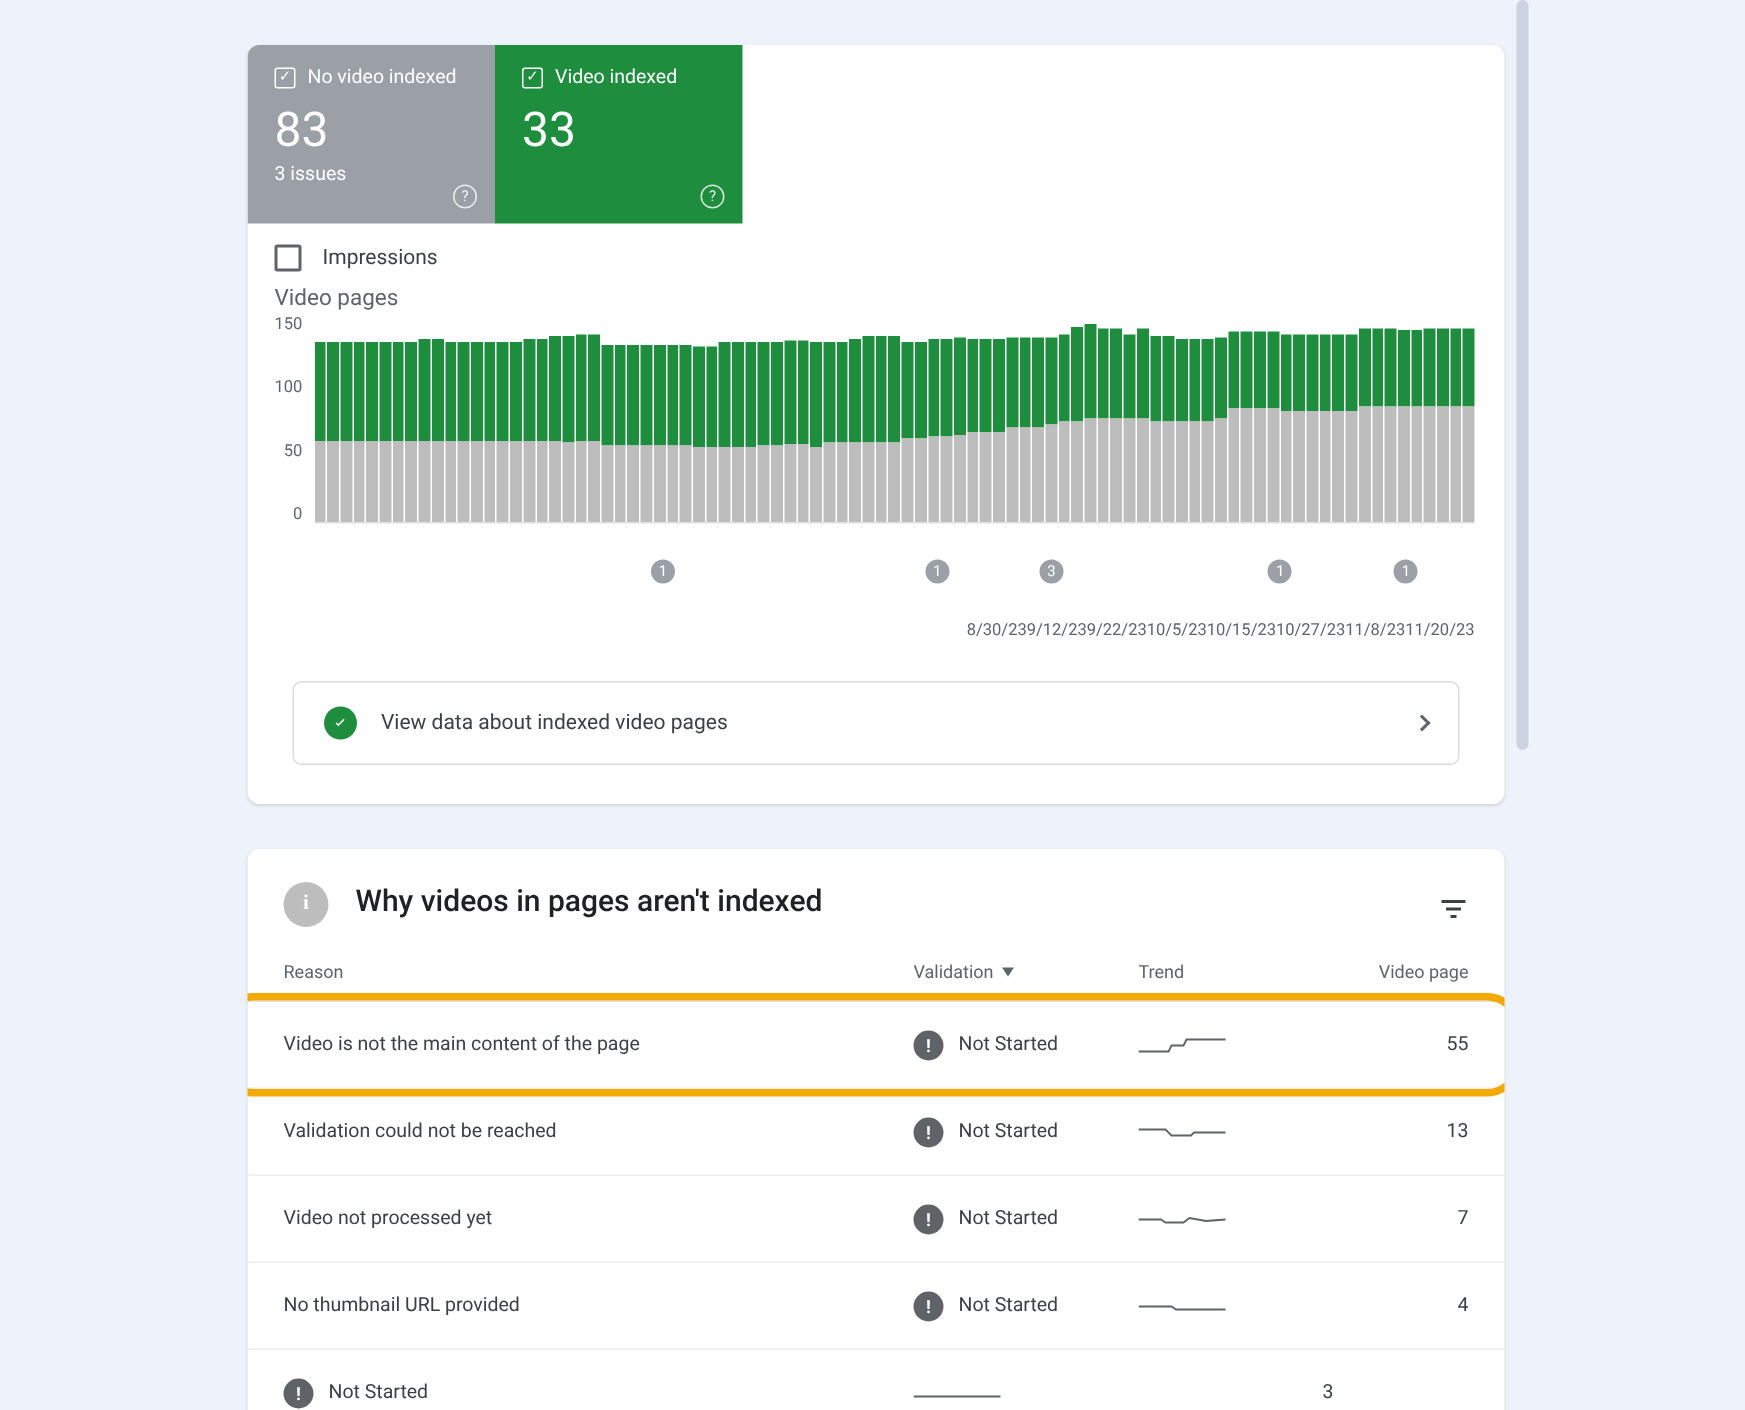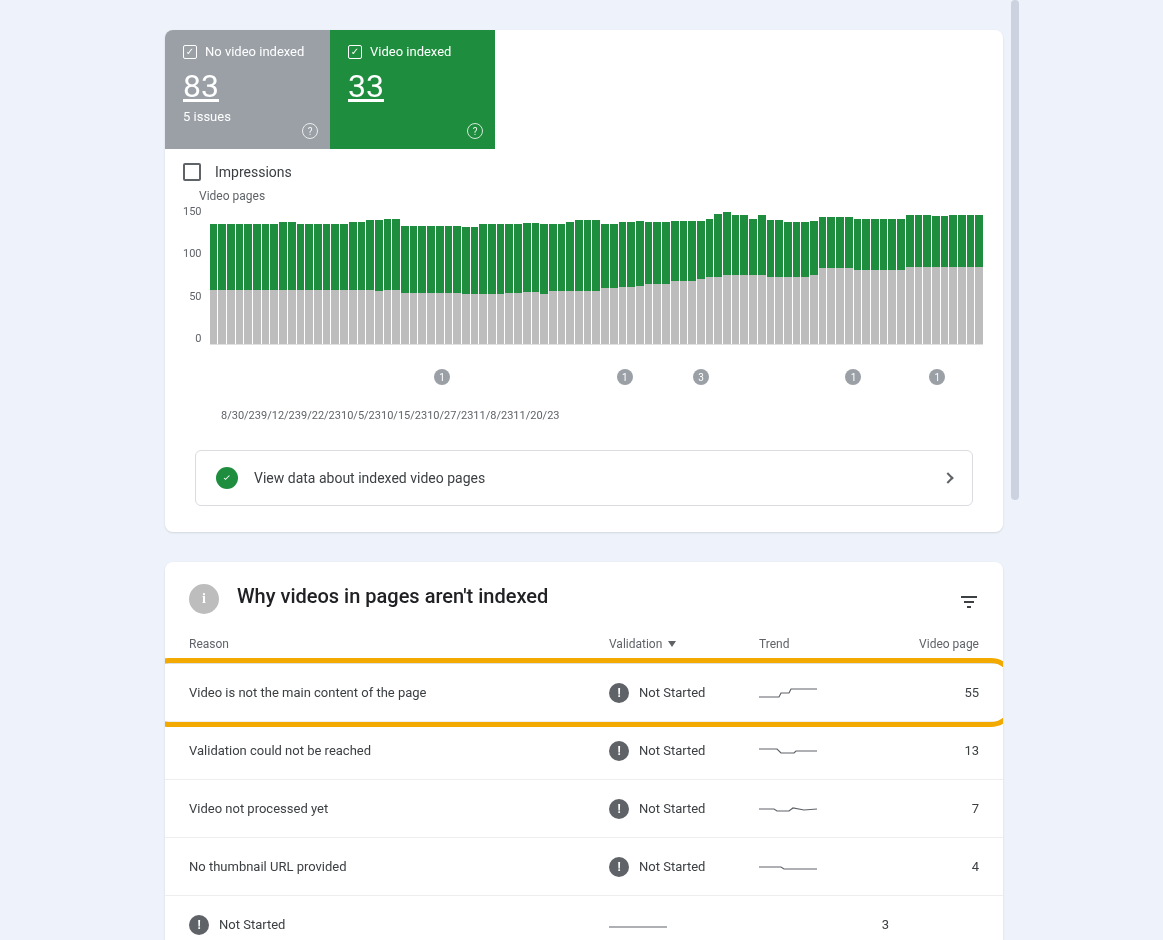--- a/index.html
+++ b/index.html
@@ -36,40 +36,40 @@
     display: flex;
     align-items: center;
     gap: 8px;
     font-size: 13px;
   }
   .tile-head .chk {
     width: 14px; height: 14px; border: 1.5px solid #fff; border-radius: 2px;
     display: inline-flex; align-items: center; justify-content: center;
     font-size: 10px; line-height: 1;
   }
-  .tile-count { font-size: 32px; font-weight: 400; margin-top: 8px; text-decoration: underline; }
+  .tile-count { font-size: 32px; font-weight: 400; margin-top: 8px; }
   .tile-sub { font-size: 13px; margin-top: 4px; }
   .tile-help {
     position: absolute; right: 12px; bottom: 10px;
     width: 16px; height: 16px; border: 1.5px solid rgba(255,255,255,.8); border-radius: 50%;
     display: flex; align-items: center; justify-content: center;
     font-size: 10px; color: rgba(255,255,255,.9);
   }
   
   .impressions-row {
     display: flex; align-items: center; gap: 14px;
     padding: 14px 18px 8px 18px;
     font-size: 14px; color: #3c4043;
   }
   .box-empty {
     width: 18px; height: 18px; border: 2px solid #5f6368; border-radius: 2px;
   }
   
   .chart-wrap { padding: 0 20px 10px 18px; }
-  .y-label { font-size: 12px; color: #5f6368; margin-left: 16px; margin-bottom: 2px; }
+  .y-label { font-size: 15px; color: #5f6368; margin-left: 0; margin-bottom: 2px; }
   .chart {
     display: flex; height: 160px;
   }
   .y-axis {
     display: flex; flex-direction: column; justify-content: space-between;
     align-items: flex-end; padding-right: 8px; height: 140px;
     font-size: 11px; color: #5f6368;
   }
   .plot {
     flex: 1; position: relative; height: 140px;
@@ -79,21 +79,21 @@
     position: absolute; left: 0; right: 0; bottom: 0; top: 0;
     display: flex; align-items: flex-end; gap: 1px;
   }
   .bar {
     flex: 1; display: flex; flex-direction: column; justify-content: flex-end;
     height: 100%;
   }
   .seg-top { background: #1e8e3e; width: 100%; }
   .seg-bot { background: #bdbdbd; width: 100%; }
   .x-axis {
-    display: flex; justify-content: flex-start;
+    display: flex; justify-content: flex-end;
     font-size: 11px; color: #5f6368;
     margin-top: 22px;
     margin-left: 38px;
     position: relative;
   }
   .markers { margin-left: 38px; position: relative; height: 18px; margin-top: 4px; }
   .marker {
     position: absolute; top: 0;
     width: 16px; height: 16px; border-radius: 50%;
     background: #9aa0a6; color: #fff; font-size: 10px;
@@ -181,21 +181,21 @@
 <div class="container">
 
   <div class="card">
     <div class="tiles">
       <div class="tile grey">
         <div class="tile-head">
           <span class="chk">✓</span>
           <span>No video indexed</span>
         </div>
         <div class="tile-count">83</div>
-        <div class="tile-sub">5 issues</div>
+        <div class="tile-sub">3 issues</div>
         <div class="tile-help">?</div>
       </div>
       <div class="tile green">
         <div class="tile-head">
           <span class="chk">✓</span>
           <span>Video indexed</span>
         </div>
         <div class="tile-count">33</div>
         <div class="tile-help">?</div>
       </div>

